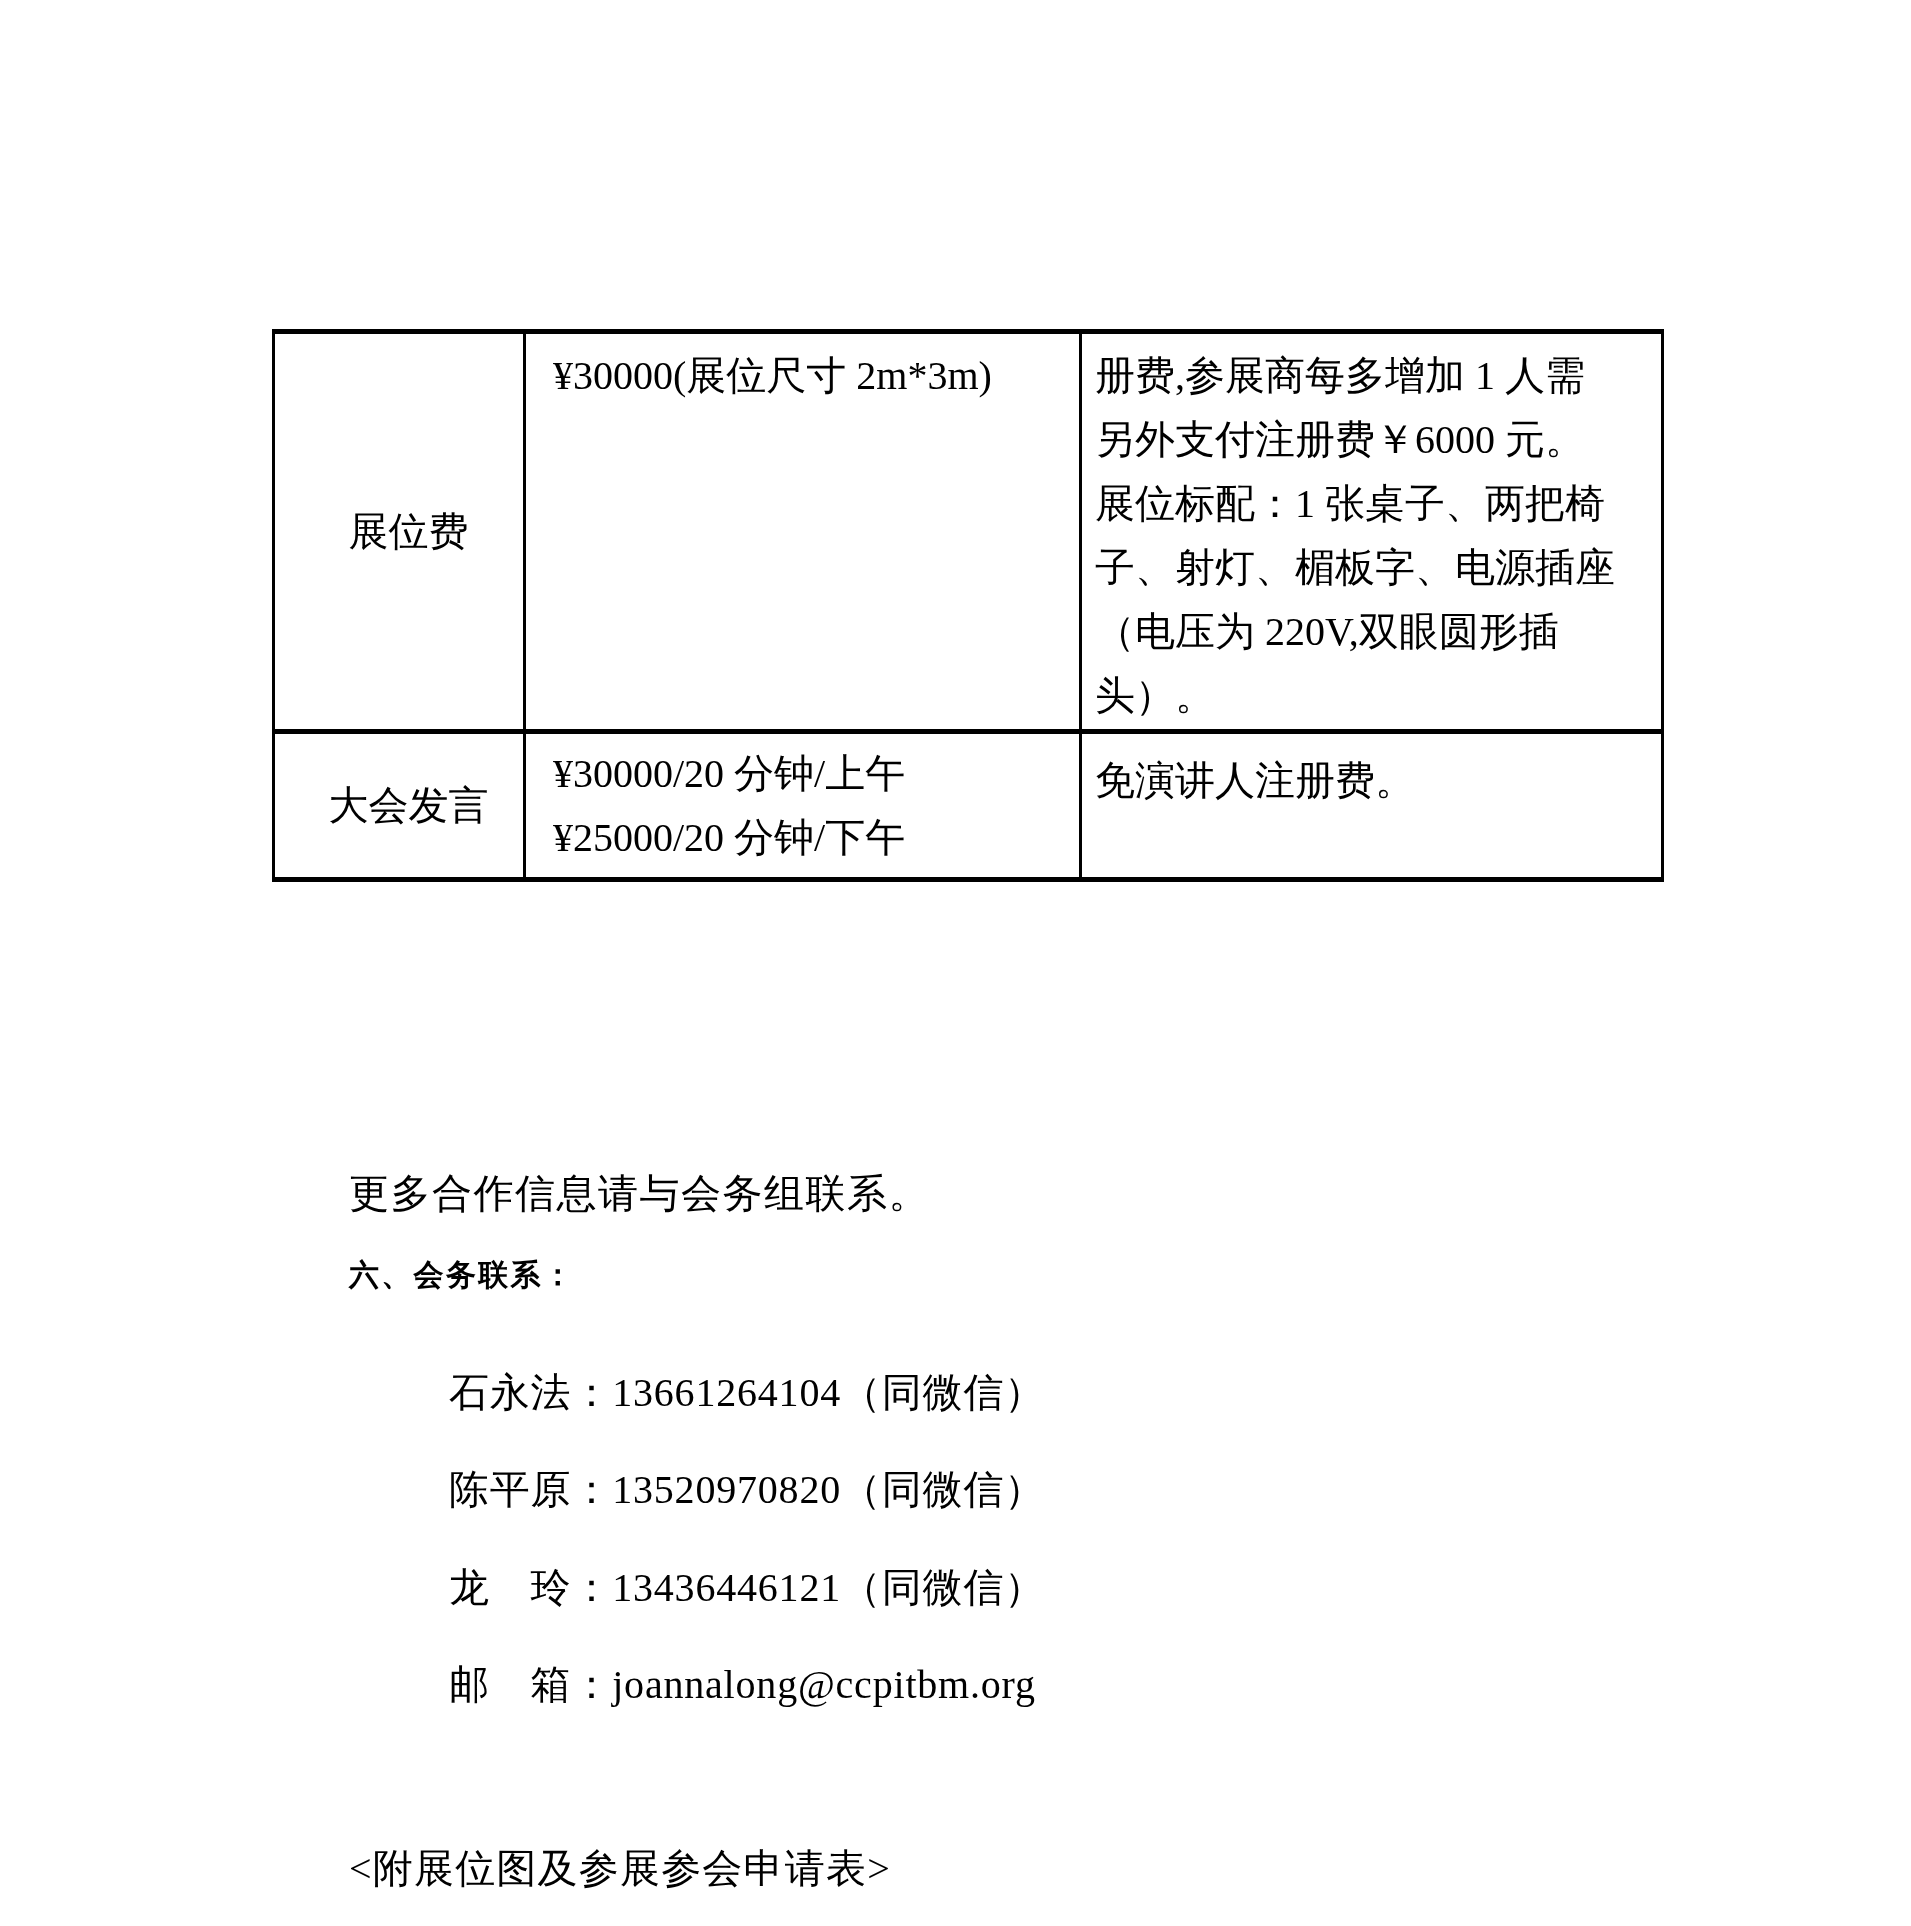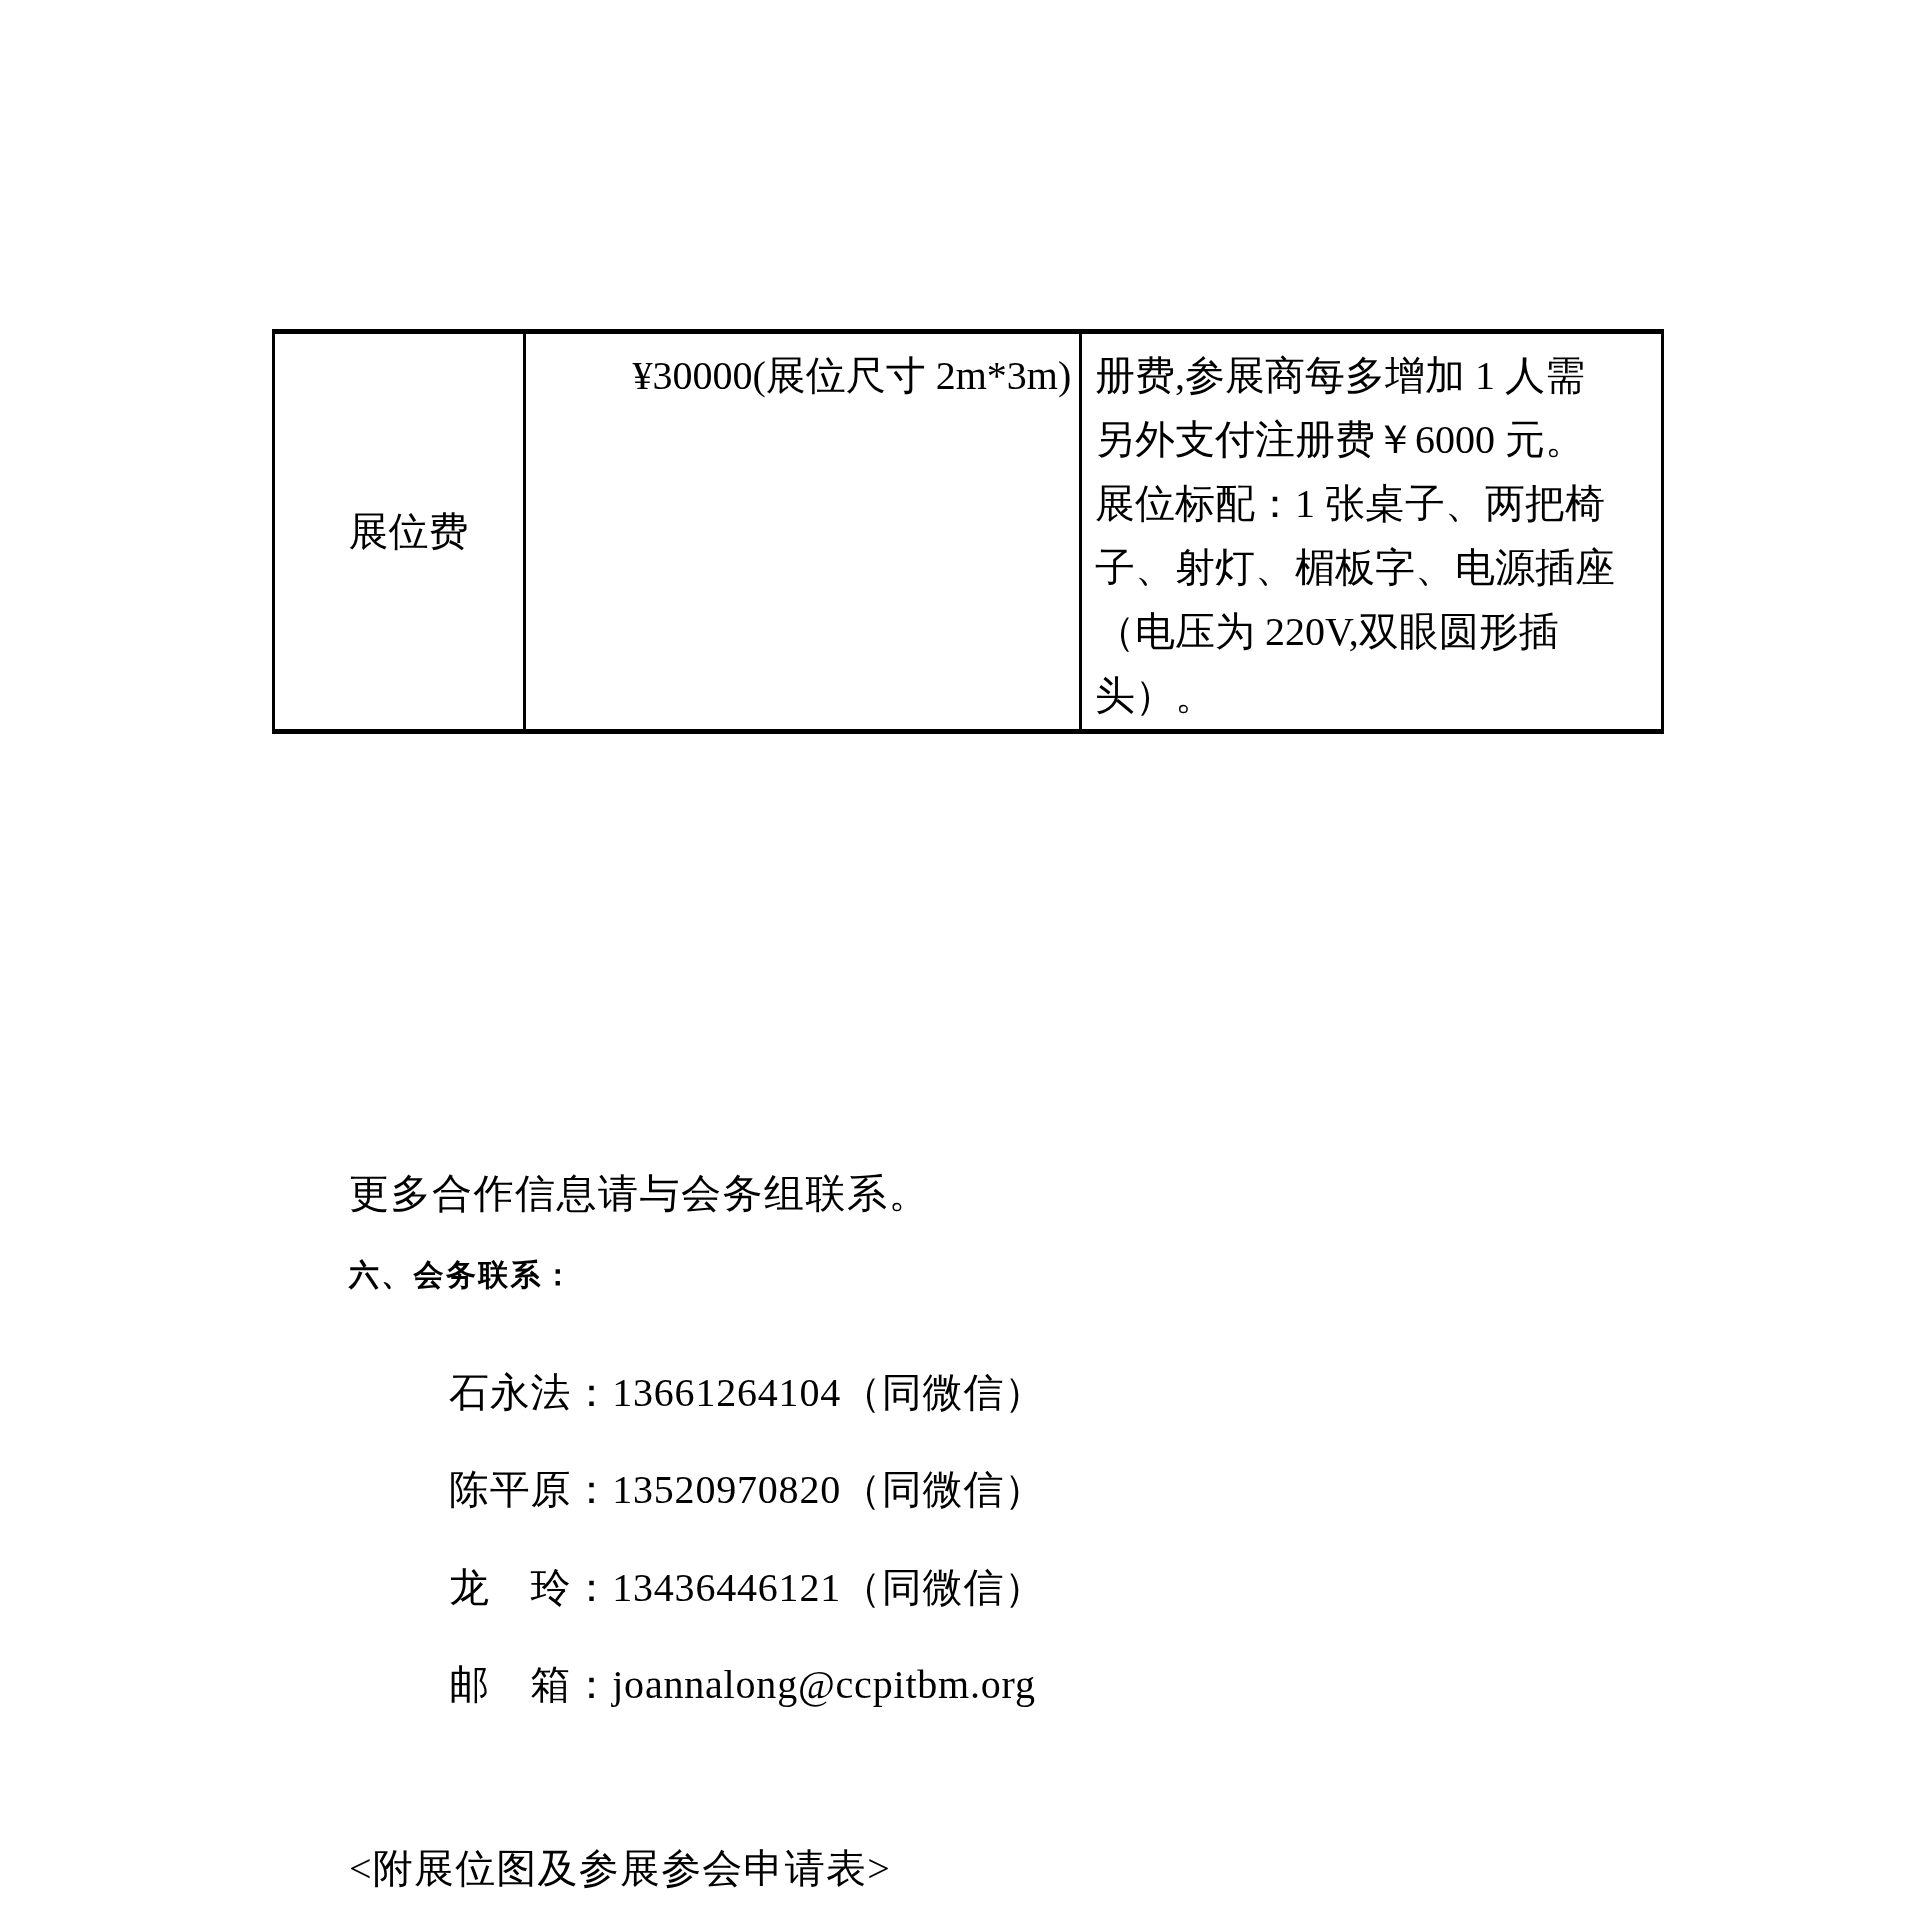--- a/index.html
+++ b/index.html
@@ -49,21 +49,21 @@
     padding-left: 13px;
     padding-right: 12.3px;
     white-space: pre-line;
     line-height: 64px;
   }
   tr.row-tall td.c-price,
   tr.row-tall td.c-note {
     vertical-align: top;
     padding-top: 10px;
   }
-  tr.row-tall td.c-price { line-height: 64px; text-align: right; }
+  tr.row-tall td.c-price { line-height: 64px; }
 
   
   .abs { position: absolute; }
   .more-info {
     left: 349px; top: 1170px;
     font-size: 40px; line-height: 1.2;
     letter-spacing: 1.5px;
   }
   .section-heading {
     left: 349px; top: 1257px;
@@ -101,20 +101,26 @@
     <tr class="row-tall" style="height:382px">
       <td class="c-item">展位费</td>
       <td class="c-price">¥30000(展位尺寸 2m*3m)</td>
       <td class="c-note">册费,参展商每多增加 1 人需
 另外支付注册费￥6000 元。
 展位标配：1 张桌子、两把椅
 子、射灯、楣板字、电源插座
 （电压为 220V,双眼圆形插
 头）。</td>
     </tr>
+    <tr style="height:148px">
+      <td class="c-item">大会发言</td>
+      <td class="c-price">¥30000/20 分钟/上午
+¥25000/20 分钟/下午</td>
+      <td class="c-note" style="vertical-align:top; padding-top:15.4px;">免演讲人注册费。</td>
+    </tr>
   </tbody>
 </table>
 
 <div class="abs more-info">更多合作信息请与会务组联系。</div>
 
 <div class="abs section-heading">六、会务联系：</div>
 
 <div class="abs contact-line contact-0">石永法：13661264104（同微信）</div>
 <div class="abs contact-line contact-1">陈平原：13520970820（同微信）</div>
 <div class="abs contact-line contact-2">龙　玲：13436446121（同微信）</div>

